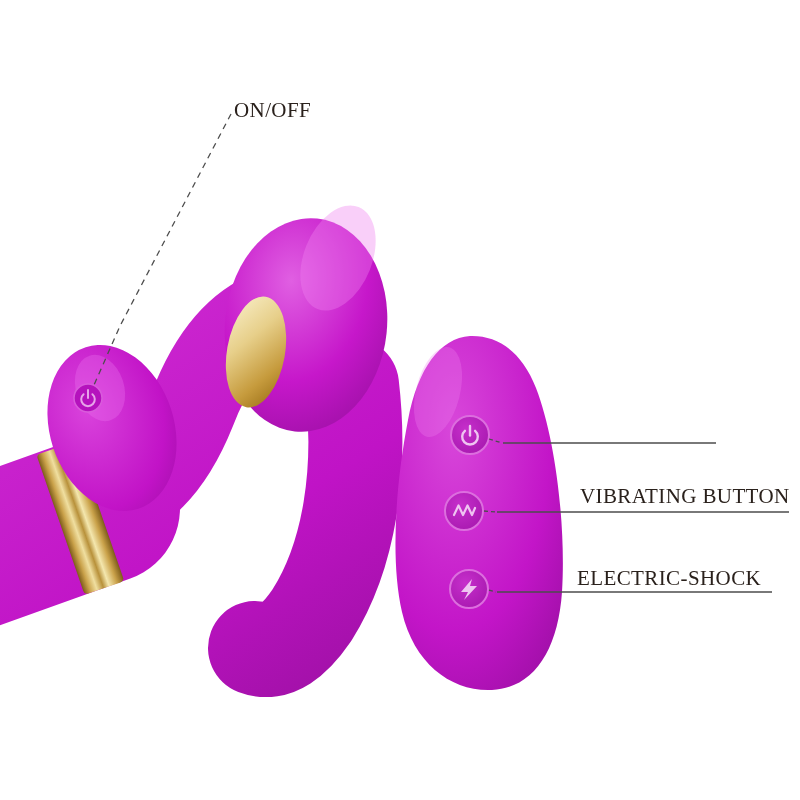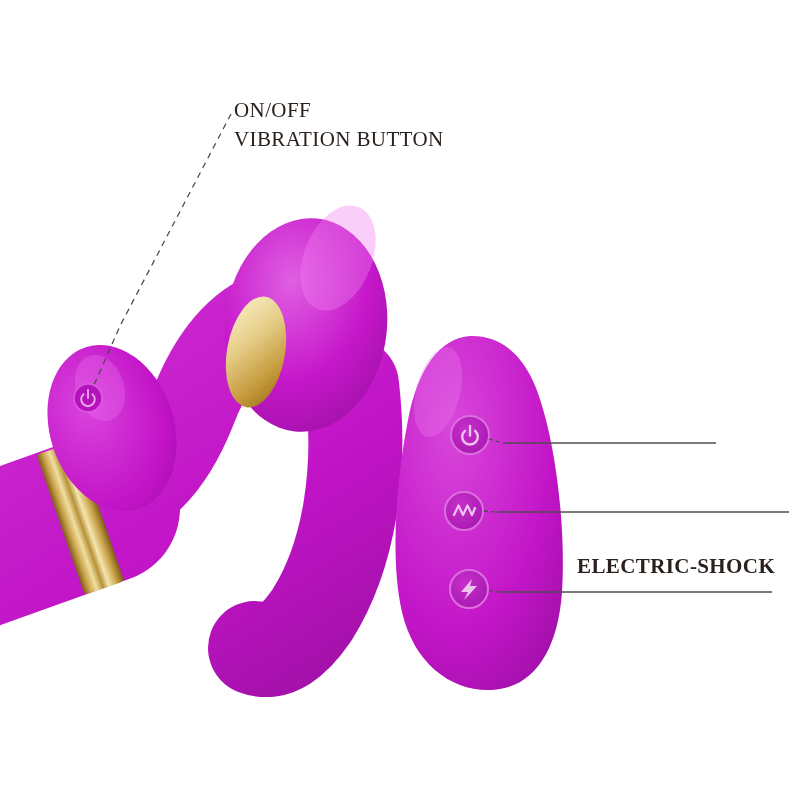--- a/index.html
+++ b/index.html
@@ -132,22 +132,22 @@
       <path d="M 484 511 L 496 512" stroke-dasharray="4 3"></path>
       <path d="M 497 512 L 789 512"></path>
 
       <path d="M 489 590 L 496 592" stroke-dasharray="4 3"></path>
       <path d="M 497 592 L 772 592"></path>
     </g>
   </svg>
 
   <div class="callout two-line" style="left:234px; top:96px;">
     <div>ON/OFF</div>
-    <div>VIBRATION BUTTON</div>
   </div>
 
 
+  <div class="callout" style="left:580px; top:482px;">VIBRATING BUTTON</div>
 
-  <div class="callout spread" style="left:577px; top:548px;font-weight:bold;">
+  <div class="callout spread" style="left:577px; top:560px;">
     <div>ELECTRIC-SHOCK</div>
   </div>
 
 </div>
 
 </body></html>

